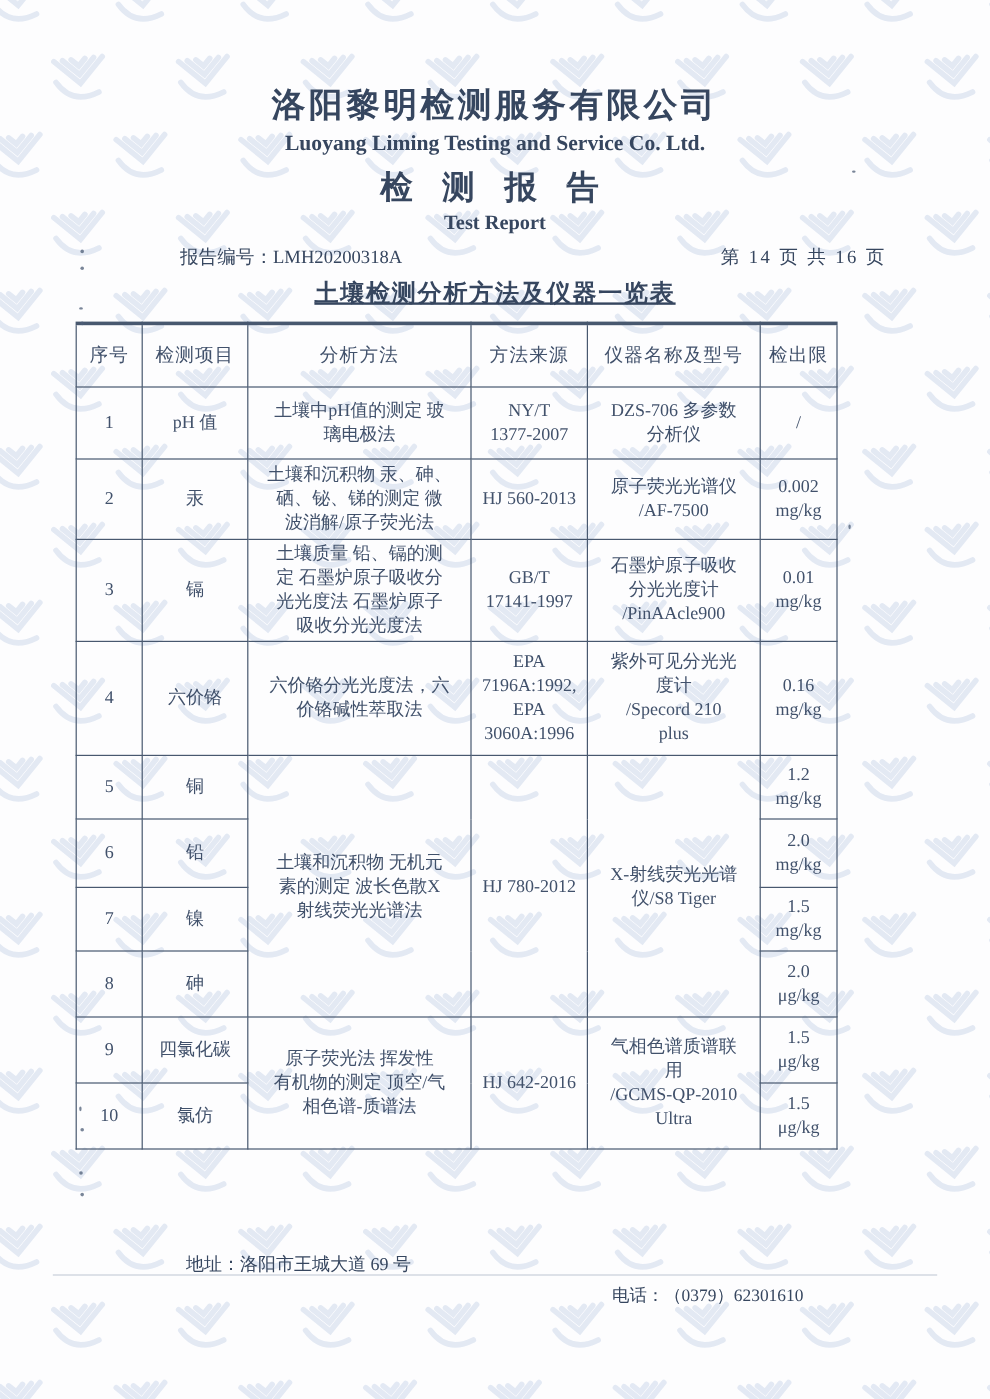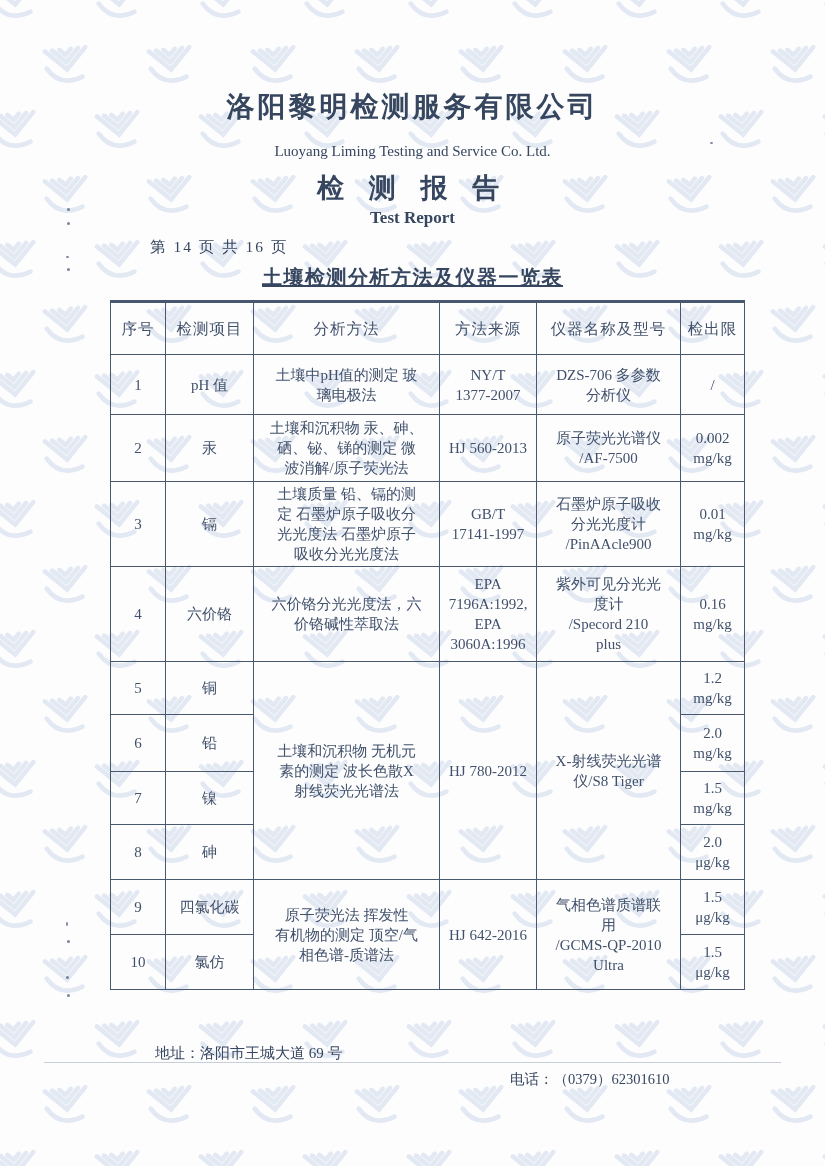--- a/index.html
+++ b/index.html
@@ -40,35 +40,35 @@
   .wm path{
     fill:none;
     stroke:var(--watermark);
     stroke-width:3.2;
     stroke-linecap:round;
   }
   
   .content{
     position:relative;
     z-index:1;
-    padding-top:90px;
+    padding-top:72px;
   }
   .hdr{ text-align:center; }
   .company-cn{
     font-size:28px;
     font-weight:600;
     letter-spacing:3px;
     line-height:34px;
     color:var(--ink);
   }
   .company-en{
-    font-size:15px;
-    font-weight:400;
+    font-size:18px;
+    font-weight:700;
     line-height:26px;
-    margin-top:14px;
+    margin-top:0;
   }
   .report-title-cn{
     font-size:27px;
     font-weight:600;
     letter-spacing:9px;
     line-height:32px;
     margin-top:8px;
   }
   .report-title-en{
     font-size:17px;
@@ -94,21 +94,21 @@
     letter-spacing:1.5px;
     line-height:27px;
     margin-top:7px;
     text-decoration:underline;
   }
   
   table.report{
     border-collapse:collapse;
     table-layout:fixed;
     width:634px;
-    margin-left:110px;
+    margin-left:63px;
     margin-top:9px;
     border-top:3px solid var(--border);
     border-radius:27px;
   }
   table.report th,
   table.report td{
     border:1.4px solid var(--border);
     text-align:center;
     vertical-align:middle;
     white-space:pre-line;
@@ -1136,20 +1136,23 @@
   <div class="content">
 
     <div class="hdr">
       <div class="company-cn">洛阳黎明检测服务有限公司</div>
       <div class="company-en">Luoyang Liming Testing and Service Co. Ltd.</div>
       <div class="report-title-cn">检 测 报 告</div>
       <div class="report-title-en">Test Report</div>
     </div>
 
     <div class="meta-row">
+      <div>
+        <span>报告编号：</span><span>LMH20200318A</span>
+      </div>
       <div class="meta-right">第 14 页 共 16 页</div>
     </div>
 
     <div class="table-title">土壤检测分析方法及仪器一览表</div>
 
     <table class="report">
       <colgroup>
         <col style="width:55px">
           <col style="width:88px">
           <col style="width:186px">

